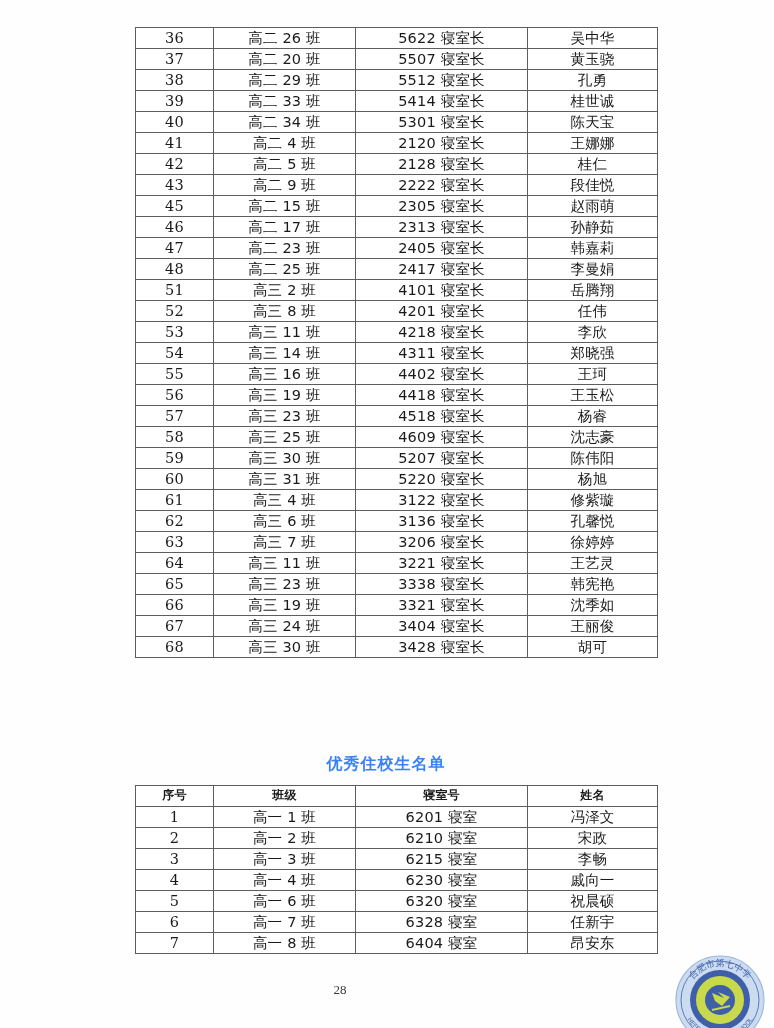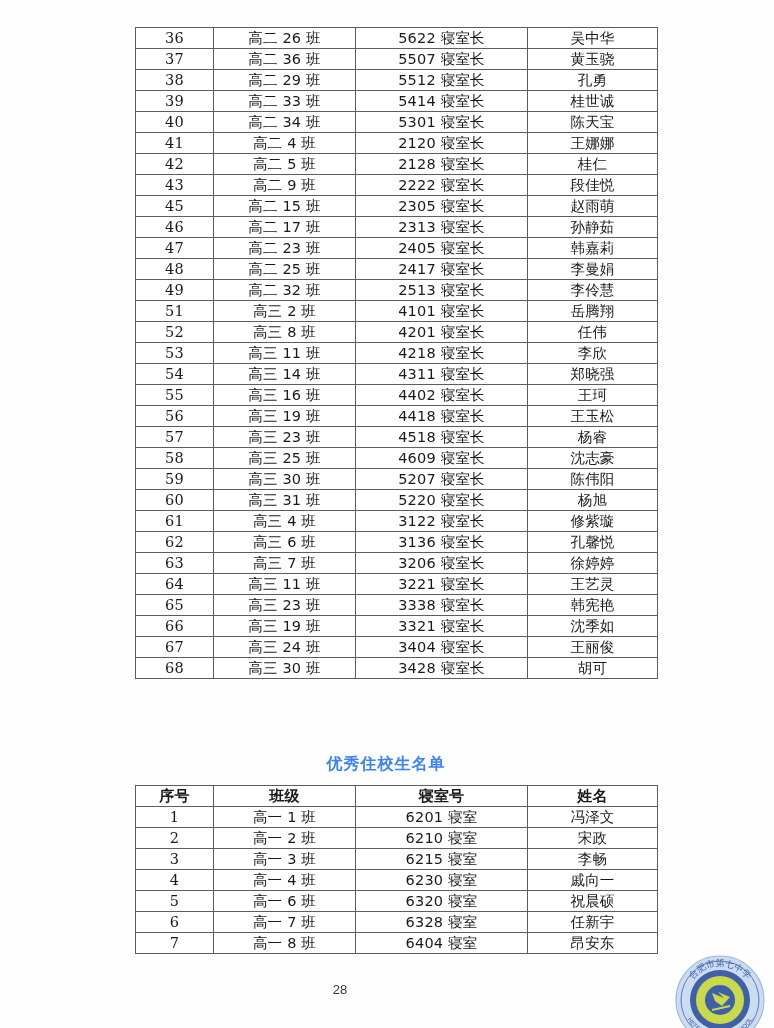--- a/index.html
+++ b/index.html
@@ -50,22 +50,22 @@
   .doc-table th.c-room  { width: 167px; }
   .doc-table td.c-name,
   .doc-table th.c-name  { width: 125px; }
 
   .c-index { font-family: "DejaVu Serif", "Liberation Serif", serif; font-size: 14px; }
   .c-class, .c-room, .c-name {
     font-family: "DejaVu Sans", "Liberation Sans", sans-serif;
     font-size: 14px;
   }
   .doc-table thead th {
-    font-family: Liberation Sans, sans-serif;
-    font-size: 15px;
+    font-family: Liberation Mono, monospace;
+    font-size: 12px;
     font-weight: bold;
   }
 
   #table-dorm-leaders { left: 135px; top: 27px; }
   #table-outstanding  { left: 135px; top: 785px; }
 
   
   .section-heading {
     position: absolute;
     left: 135px;
@@ -79,21 +79,21 @@
     color: #3b82f6;
   }
 
   
   .page-number {
     position: absolute;
     left: 0;
     top: 982px;
     width: 680px;
     text-align: center;
-    font-family: Liberation Sans, sans-serif;
+    font-family: Liberation Serif, serif;
     font-size: 13px;
     color: #3a3a3a;
   }
 
   
   .seal {
     position: absolute;
     left: 668px;
     top: 948px;
     width: 104px;
@@ -109,21 +109,21 @@
   <table class="doc-table" id="table-dorm-leaders">
     <tbody>
         <tr>
           <td class="c-index">36</td>
           <td class="c-class">高二 26 班</td>
           <td class="c-room">5622 寝室长</td>
           <td class="c-name">吴中华</td>
         </tr>
         <tr>
           <td class="c-index">37</td>
-          <td class="c-class">高二 36 班</td>
+          <td class="c-class">高二 20 班</td>
           <td class="c-room">5507 寝室长</td>
           <td class="c-name">黄玉骁</td>
         </tr>
         <tr>
           <td class="c-index">38</td>
           <td class="c-class">高二 29 班</td>
           <td class="c-room">5512 寝室长</td>
           <td class="c-name">孔勇</td>
         </tr>
         <tr>
@@ -172,26 +172,20 @@
           <td class="c-index">47</td>
           <td class="c-class">高二 23 班</td>
           <td class="c-room">2405 寝室长</td>
           <td class="c-name">韩嘉莉</td>
         </tr>
         <tr>
           <td class="c-index">48</td>
           <td class="c-class">高二 25 班</td>
           <td class="c-room">2417 寝室长</td>
           <td class="c-name">李曼娟</td>
-        </tr>
-        <tr>
-          <td class="c-index">49</td>
-          <td class="c-class">高二 32 班</td>
-          <td class="c-room">2513 寝室长</td>
-          <td class="c-name">李伶慧</td>
         </tr>
         <tr>
           <td class="c-index">51</td>
           <td class="c-class">高三 2 班</td>
           <td class="c-room">4101 寝室长</td>
           <td class="c-name">岳腾翔</td>
         </tr>
         <tr>
           <td class="c-index">52</td>
           <td class="c-class">高三 8 班</td>

